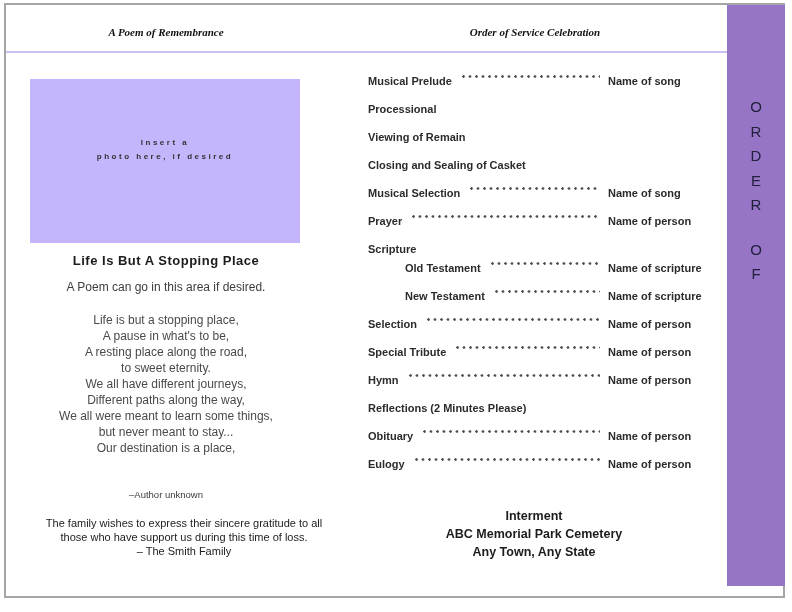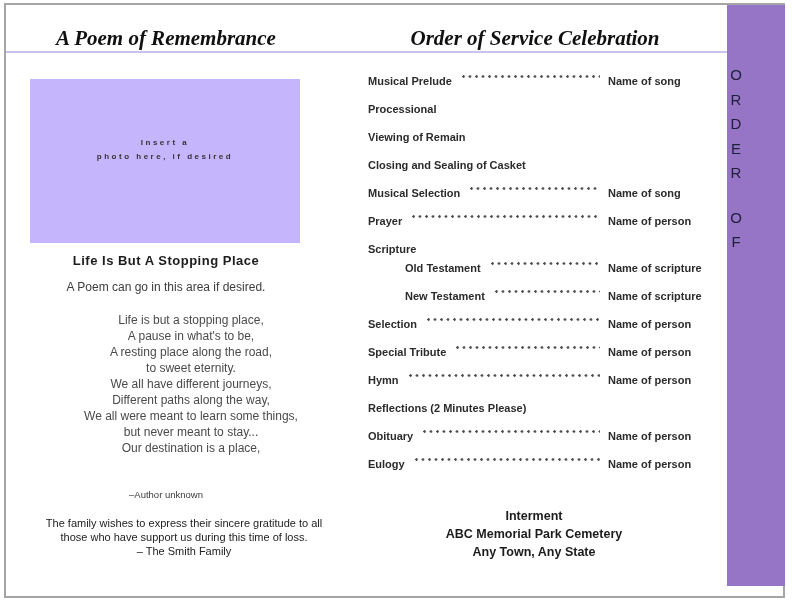--- a/index.html
+++ b/index.html
@@ -7,34 +7,34 @@
     width:792px;height:612px;position:relative;background:#ffffff;
     font-family:"Liberation Sans",sans-serif;overflow:hidden;
   }
   .page-border{
     position:absolute;left:4px;top:3px;width:781px;height:595px;
     border:2px solid #a5a5a5;box-sizing:border-box;background:#ffffff;
   }
   
   .band{
     position:absolute;left:727px;top:5px;width:58px;height:581px;
-    background:#9675c6;display:flex;flex-direction:column;
-    padding-top:58px;box-sizing:border-box;
+    background:#9675c6;display:flex;flex-direction:column;align-items:center;
+    padding-top:90px;box-sizing:border-box;
   }
   .band-word{
     width:18px;word-break:break-all;text-align:center;
     font-size:15px;line-height:24.5px;color:#20203c;
   }
   .band-word:nth-child(2){margin-top:20px;}
   .band-word:nth-child(3){margin-top:34px;}
   
   .header-left,.header-right{
     position:absolute;top:26px;text-align:center;
     font-family:"Liberation Serif",serif;font-style:italic;font-weight:bold;
-    font-size:21px;color:#101010;
+    font-size:11px;color:#101010;
   }
   .header-left{left:0;width:332px;}
   .header-right{left:380px;width:310px;}
   .rule{position:absolute;left:6px;top:51px;width:721px;height:2px;background:#c8c3ee;}
   
   .photo-box{
     position:absolute;left:30px;top:79px;width:270px;height:164px;
     background:#c4b5fd;
   }
   .photo-text{
@@ -44,21 +44,21 @@
   .poem-title{
     position:absolute;left:0;top:253px;width:332px;text-align:center;
     font-weight:bold;font-size:13px;letter-spacing:0.5px;color:#1c1c1c;
   }
   .poem-note{
     position:absolute;left:0;top:280px;width:332px;text-align:center;
     font-size:12px;color:#3c3c3c;
   }
   .poem{
     position:absolute;left:0;top:312px;width:332px;text-align:center;
-    font-size:12px;line-height:16px;color:#4a4a4a;padding-left:25px;
+    font-size:12px;line-height:16px;color:#4a4a4a;
   }
   .poem-author{
     position:absolute;left:0;top:489px;width:332px;text-align:center;
     font-size:9.5px;color:#3c3c3c;
   }
   .family{
     position:absolute;left:6px;top:516px;width:356px;text-align:center;
     font-size:11px;line-height:14px;color:#222222;
   }
   

